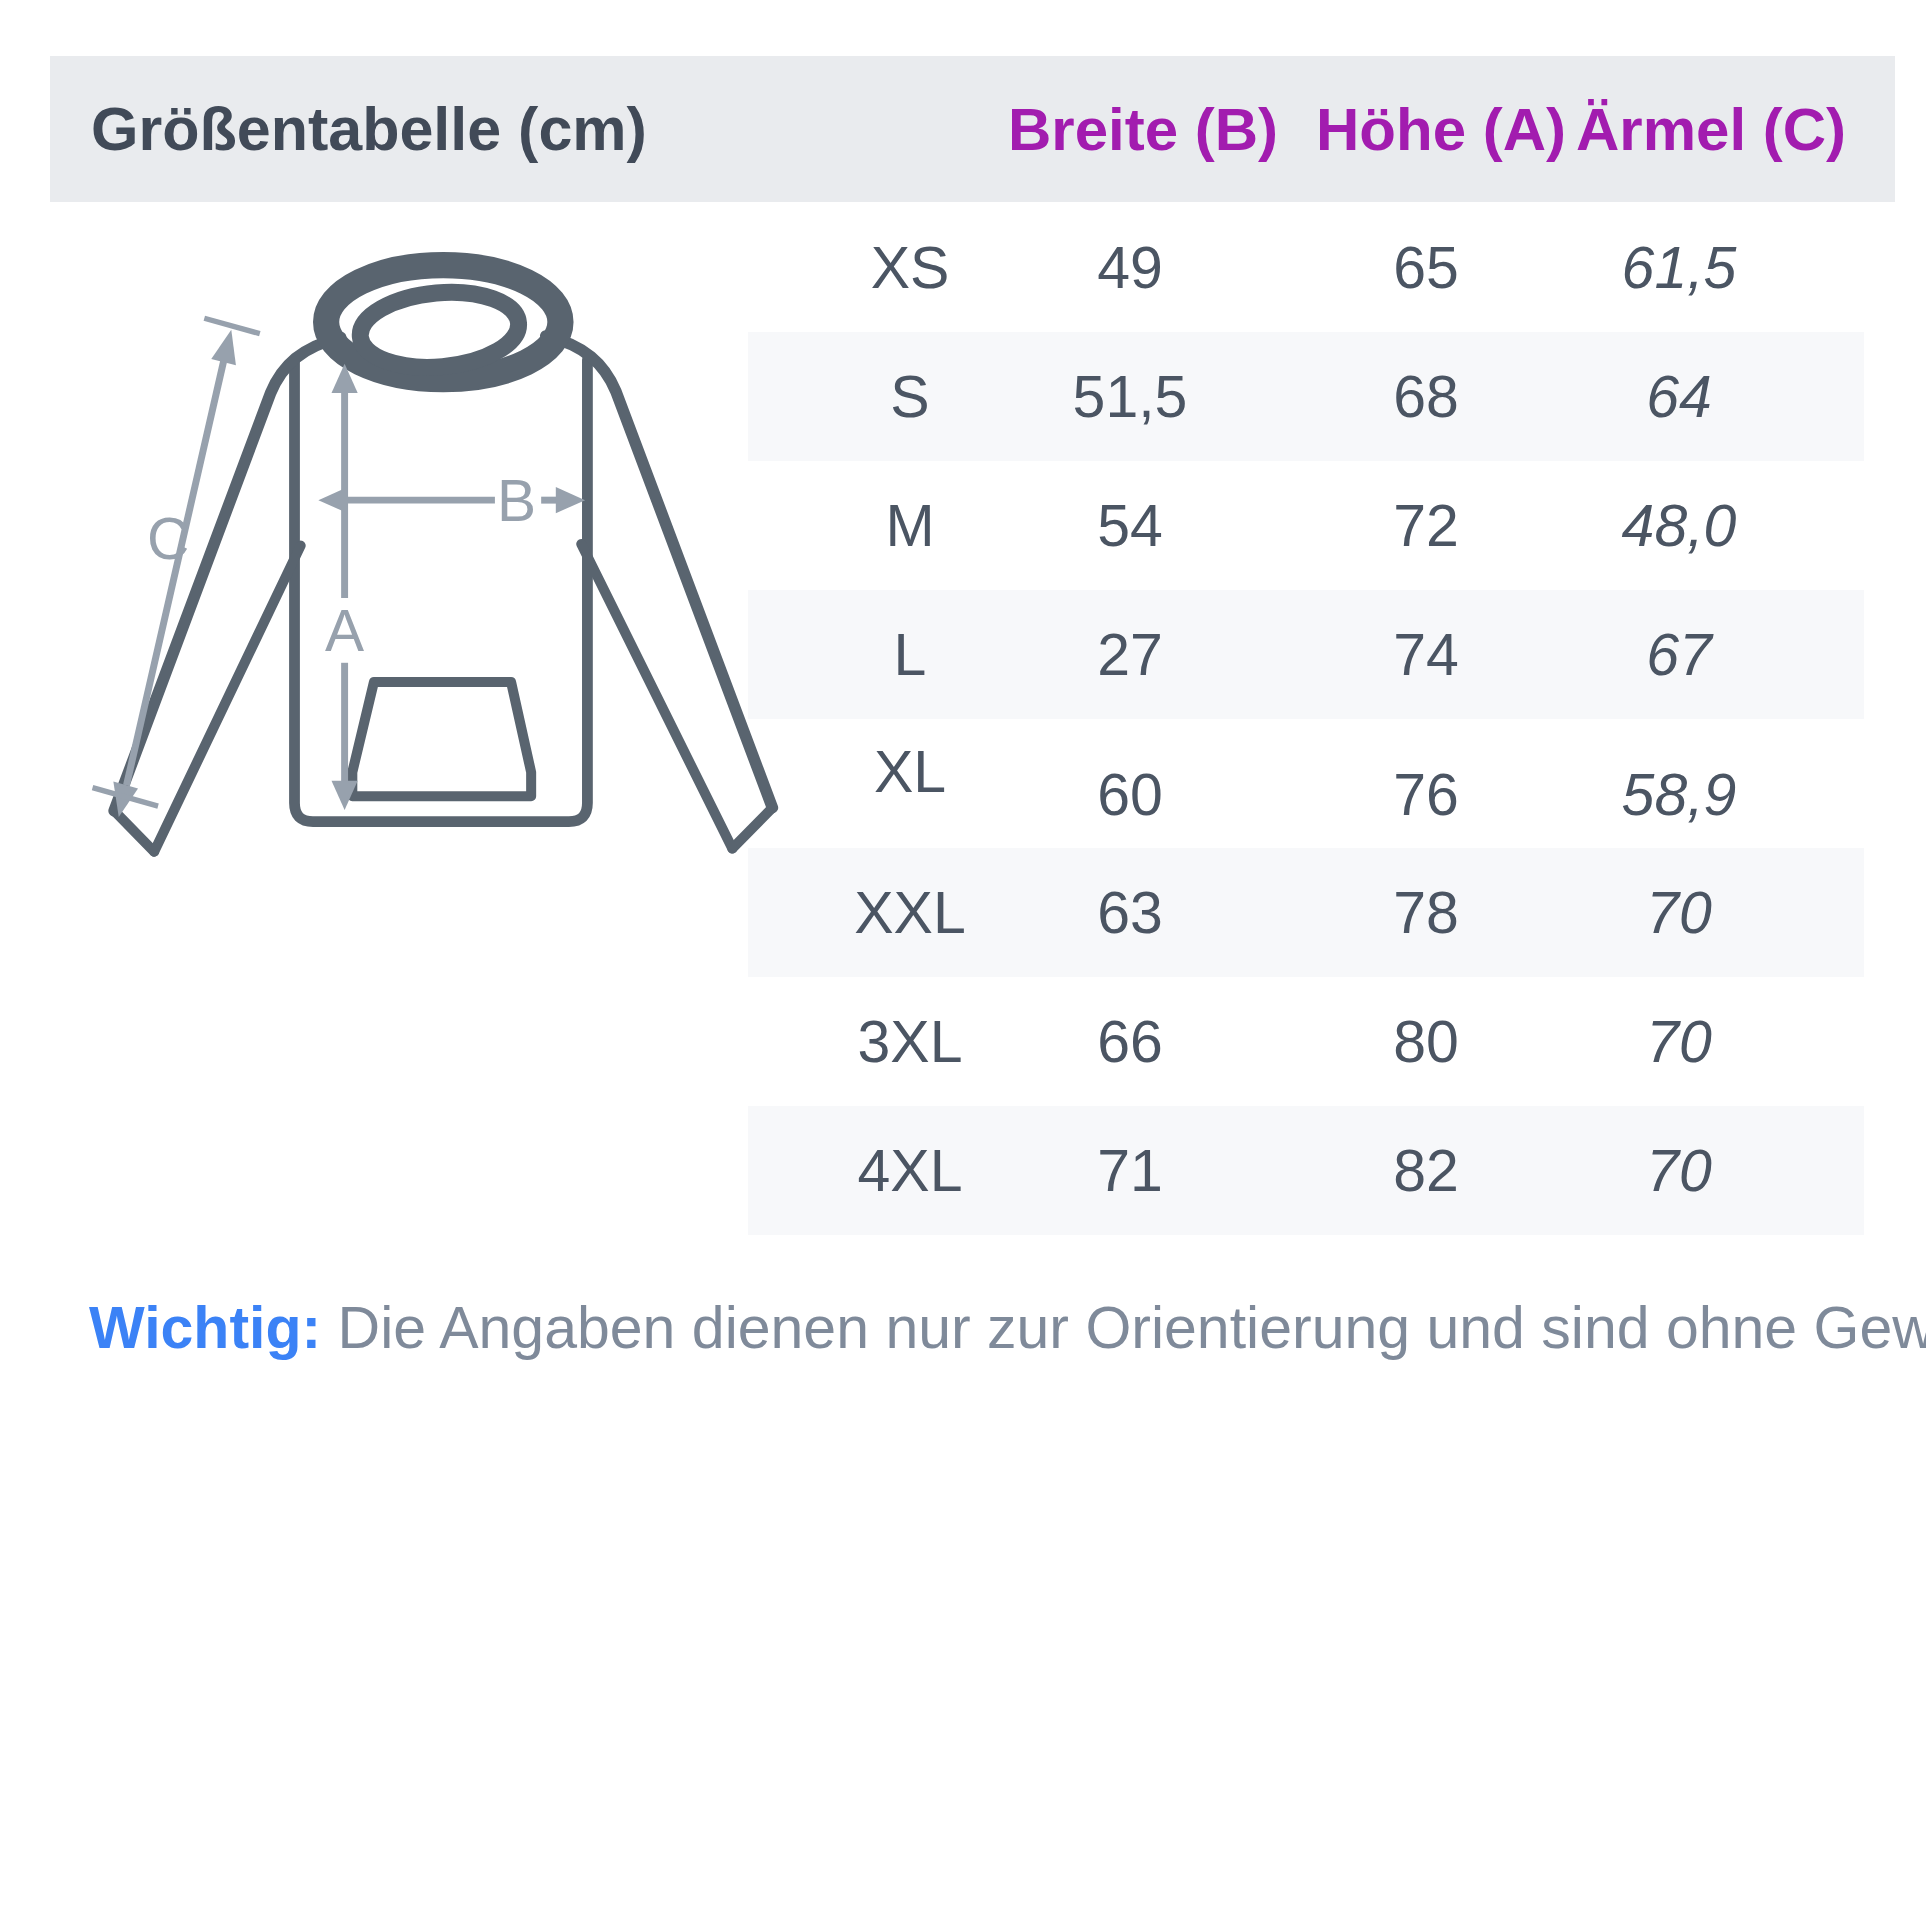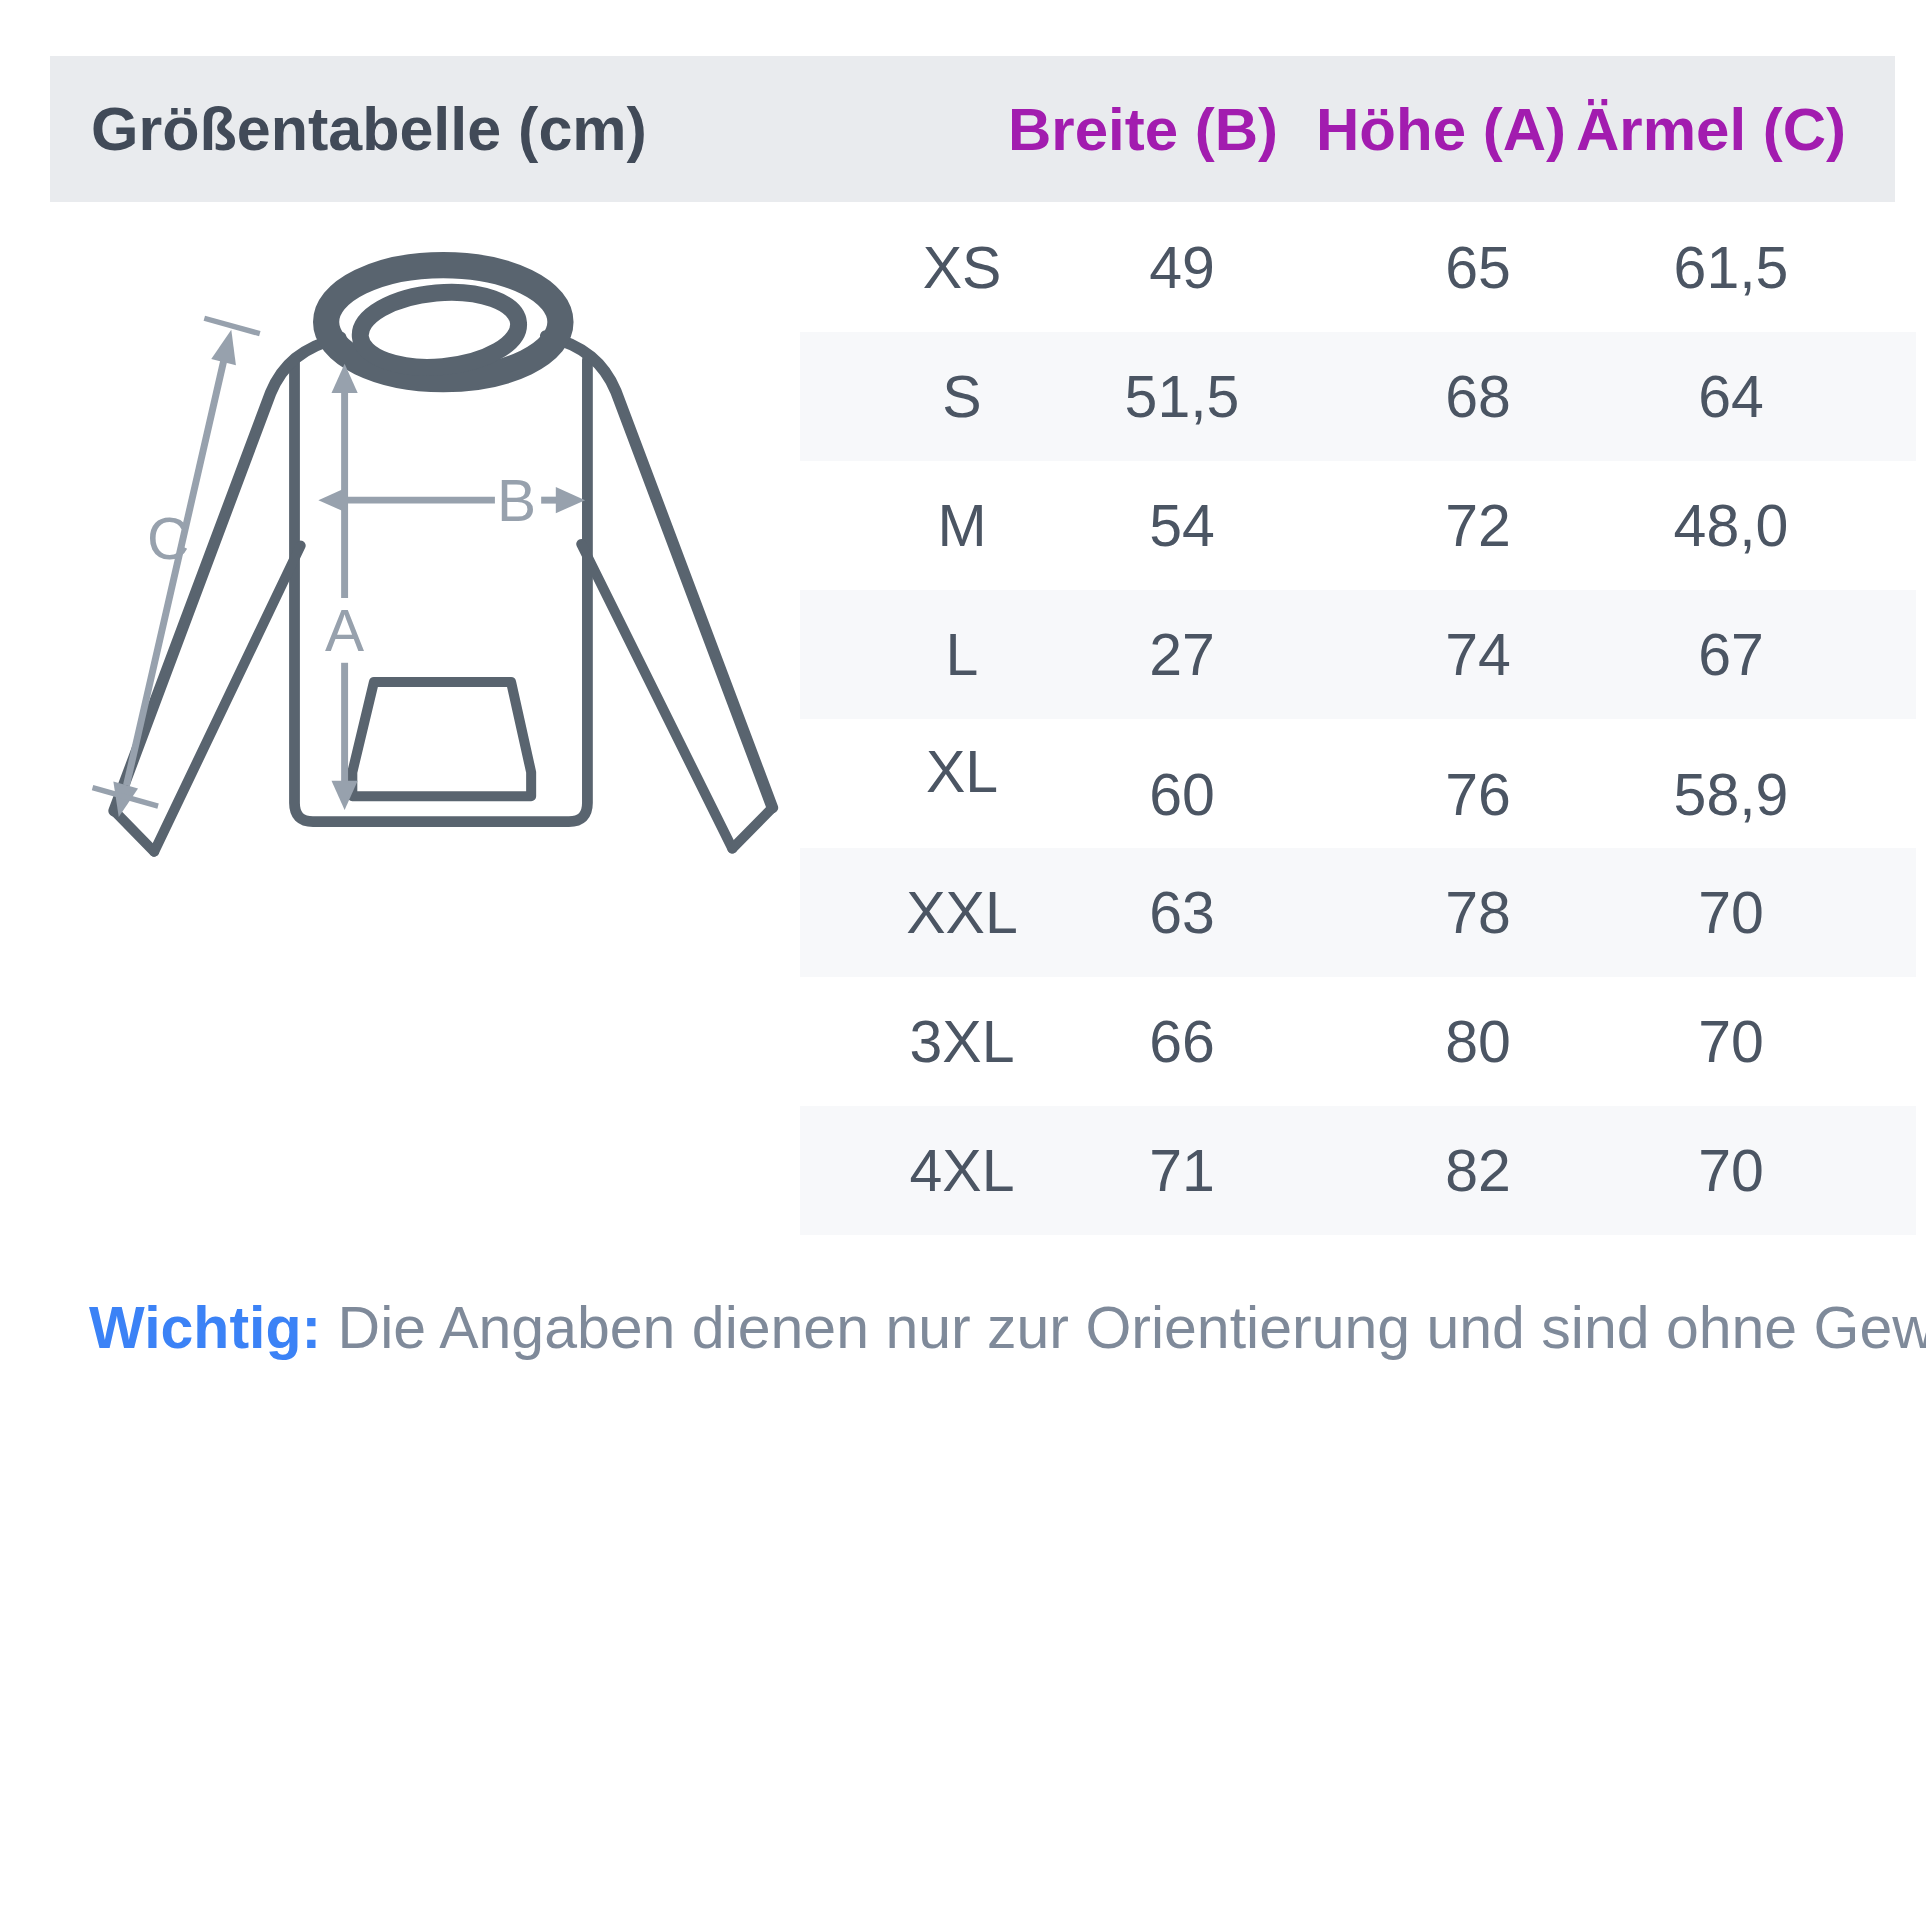--- a/index.html
+++ b/index.html
@@ -17,31 +17,31 @@
     font-size:61px;font-weight:bold;color:#414a58;white-space:nowrap;
   }
   .col-head{
     position:absolute;top:50%;transform:translate(-50%,-50%);
     font-size:60px;font-weight:bold;color:#a21caf;white-space:nowrap;
   }
   .col-head.c1{left:1093px;}
   .col-head.c2{left:1391px;}
   .col-head.c3{left:1661px;}
   
-  .rows{position:absolute;left:800px;top:203px;width:1116px;text-align:right;}
+  .rows{position:absolute;left:748px;top:203px;width:1116px;text-align:right;}
   .row{position:relative;width:1116px;height:129px;background:transparent;}
   .row:nth-child(even){background:#f7f8fa;}
   .cell{
     position:absolute;top:50%;transform:translate(-50%,-50%);
     font-size:59px;color:#4b5563;white-space:nowrap;
   }
   .cell.size{left:162px;}
   .cell.b{left:382px;}
   .cell.h{left:678px;}
-  .cell.c{left:931px;}
+  .cell.c{left:931px;font-style:italic;}
   .row.row-xl .cell.size{transform:translate(-50%,-50%) translateY(-12.3px);}
   .row.row-xl .cell.b,
   .row.row-xl .cell.h,
   .row.row-xl .cell.c{transform:translate(-50%,-50%) translateY(10.8px);}
   
   .diagram{position:absolute;left:54px;top:208px;width:740px;height:740px;}
   
   .note{
     position:absolute;left:89px;top:1285px;width:1818px;
     font-size:59px;line-height:86px;color:#7f8a9a;

